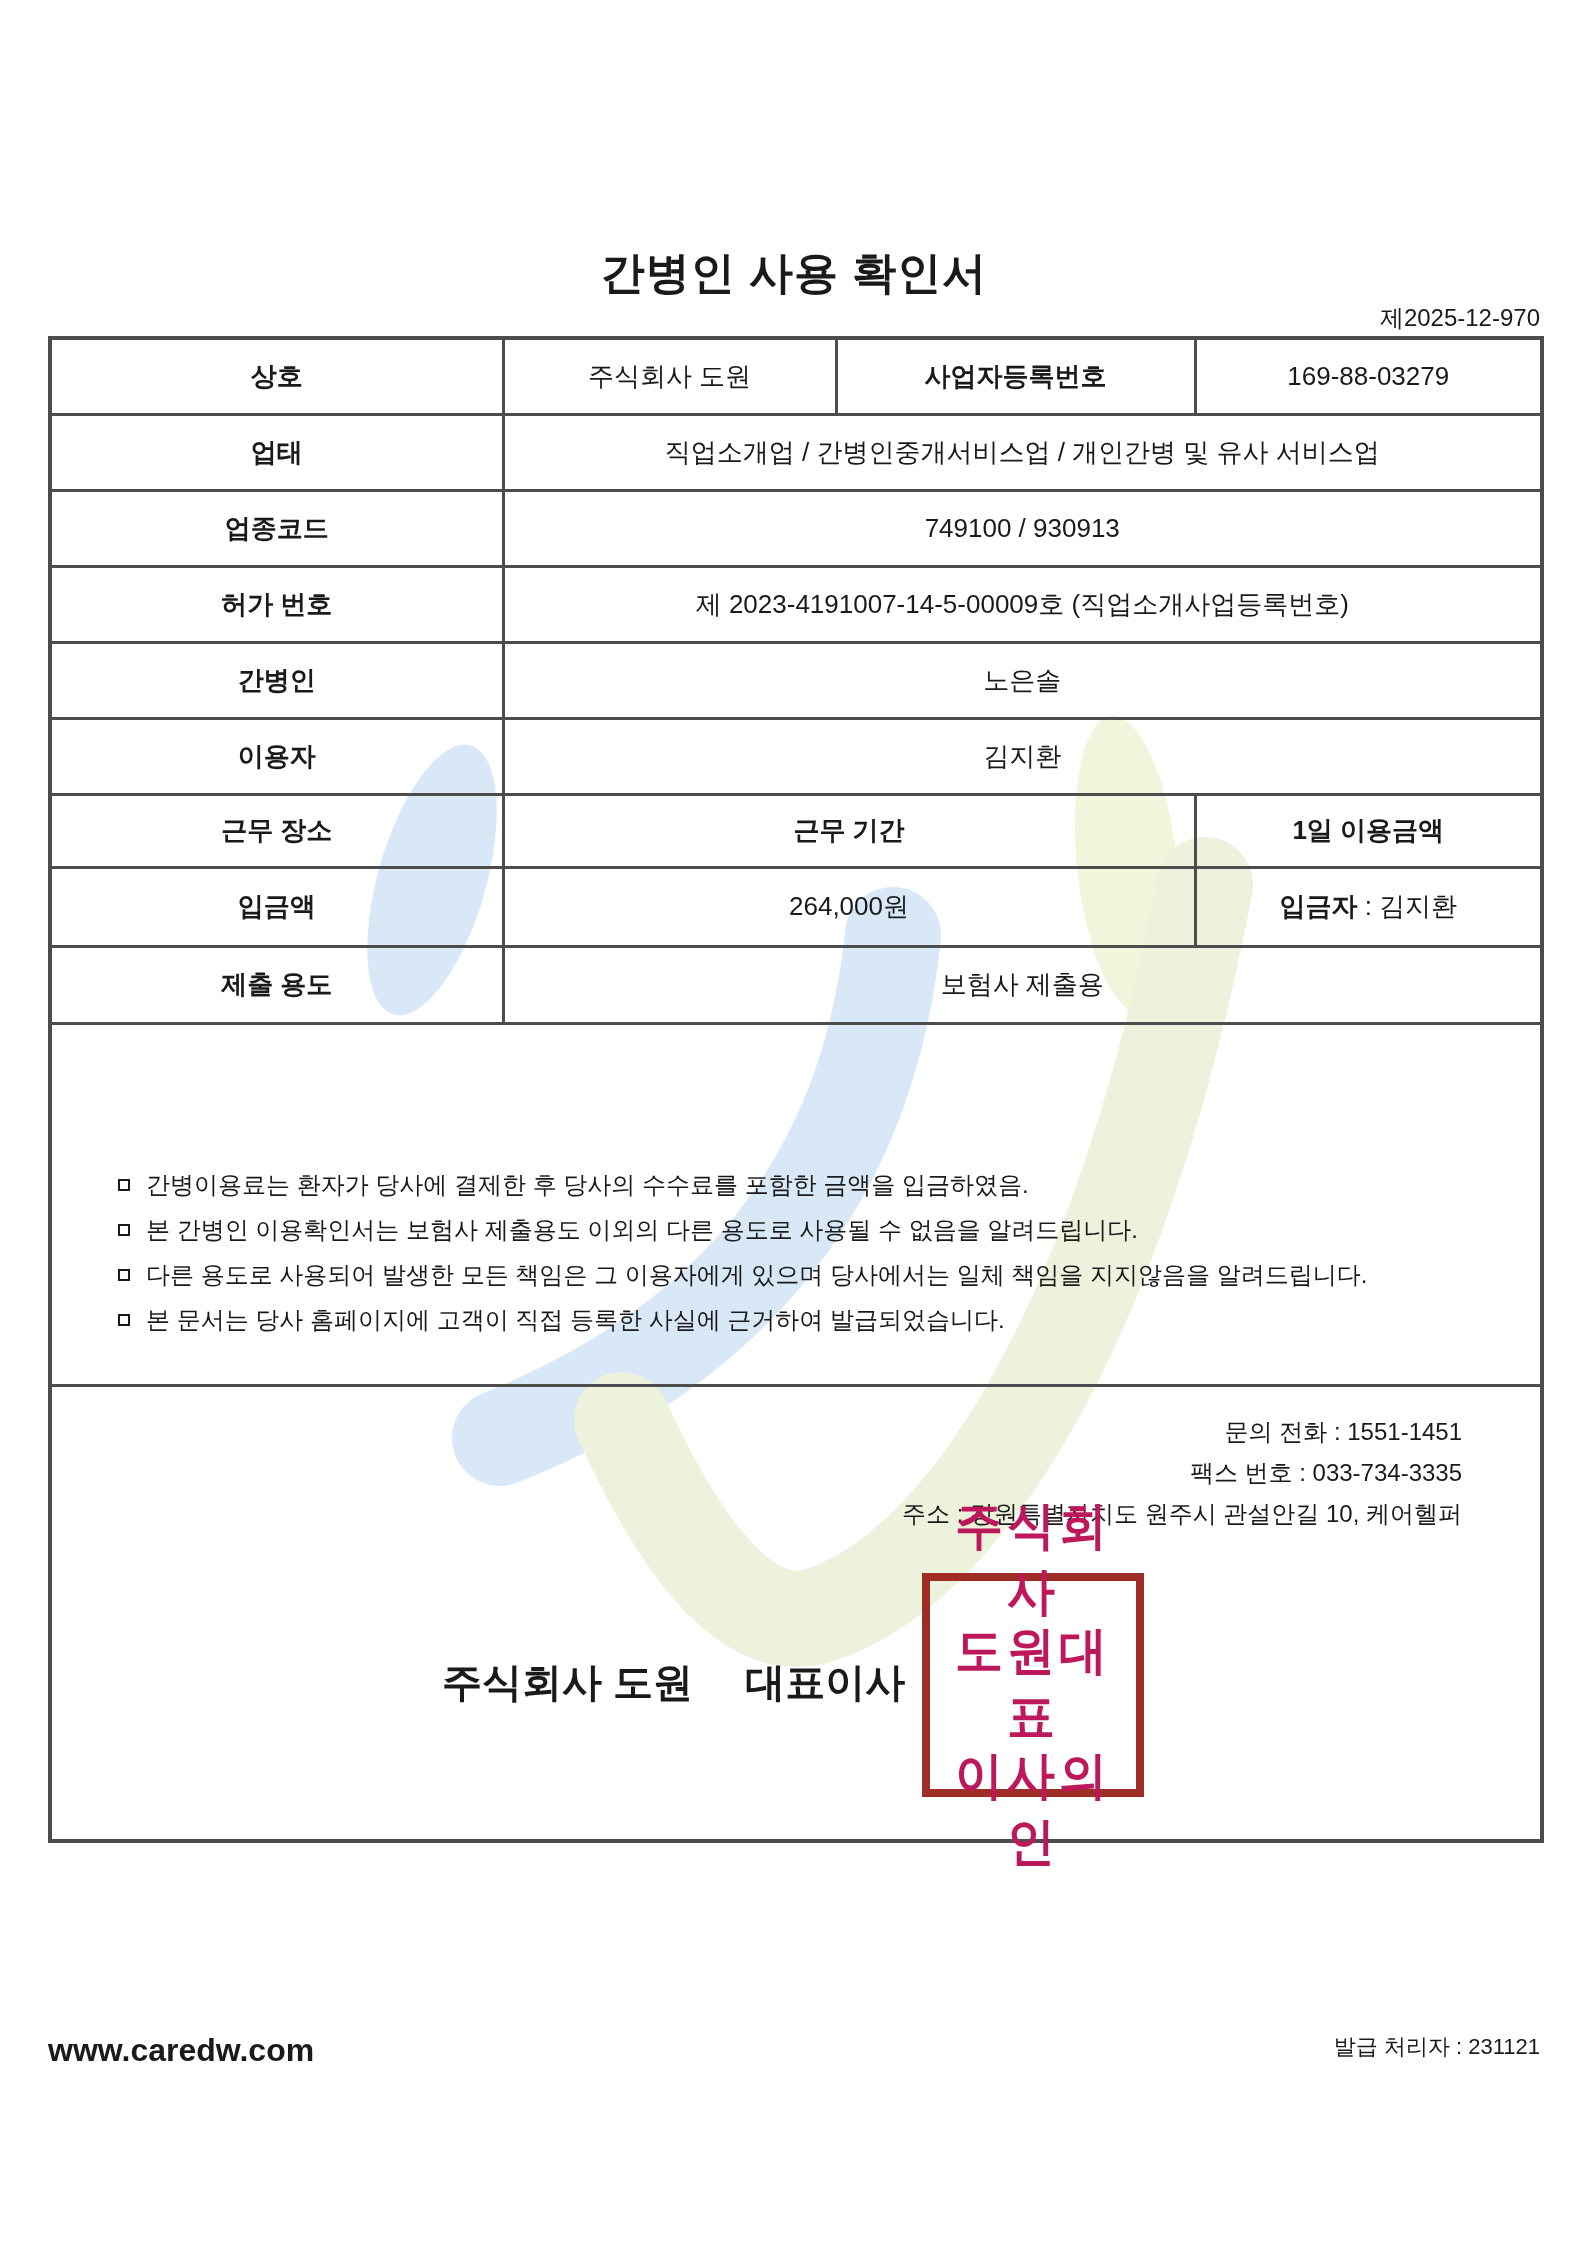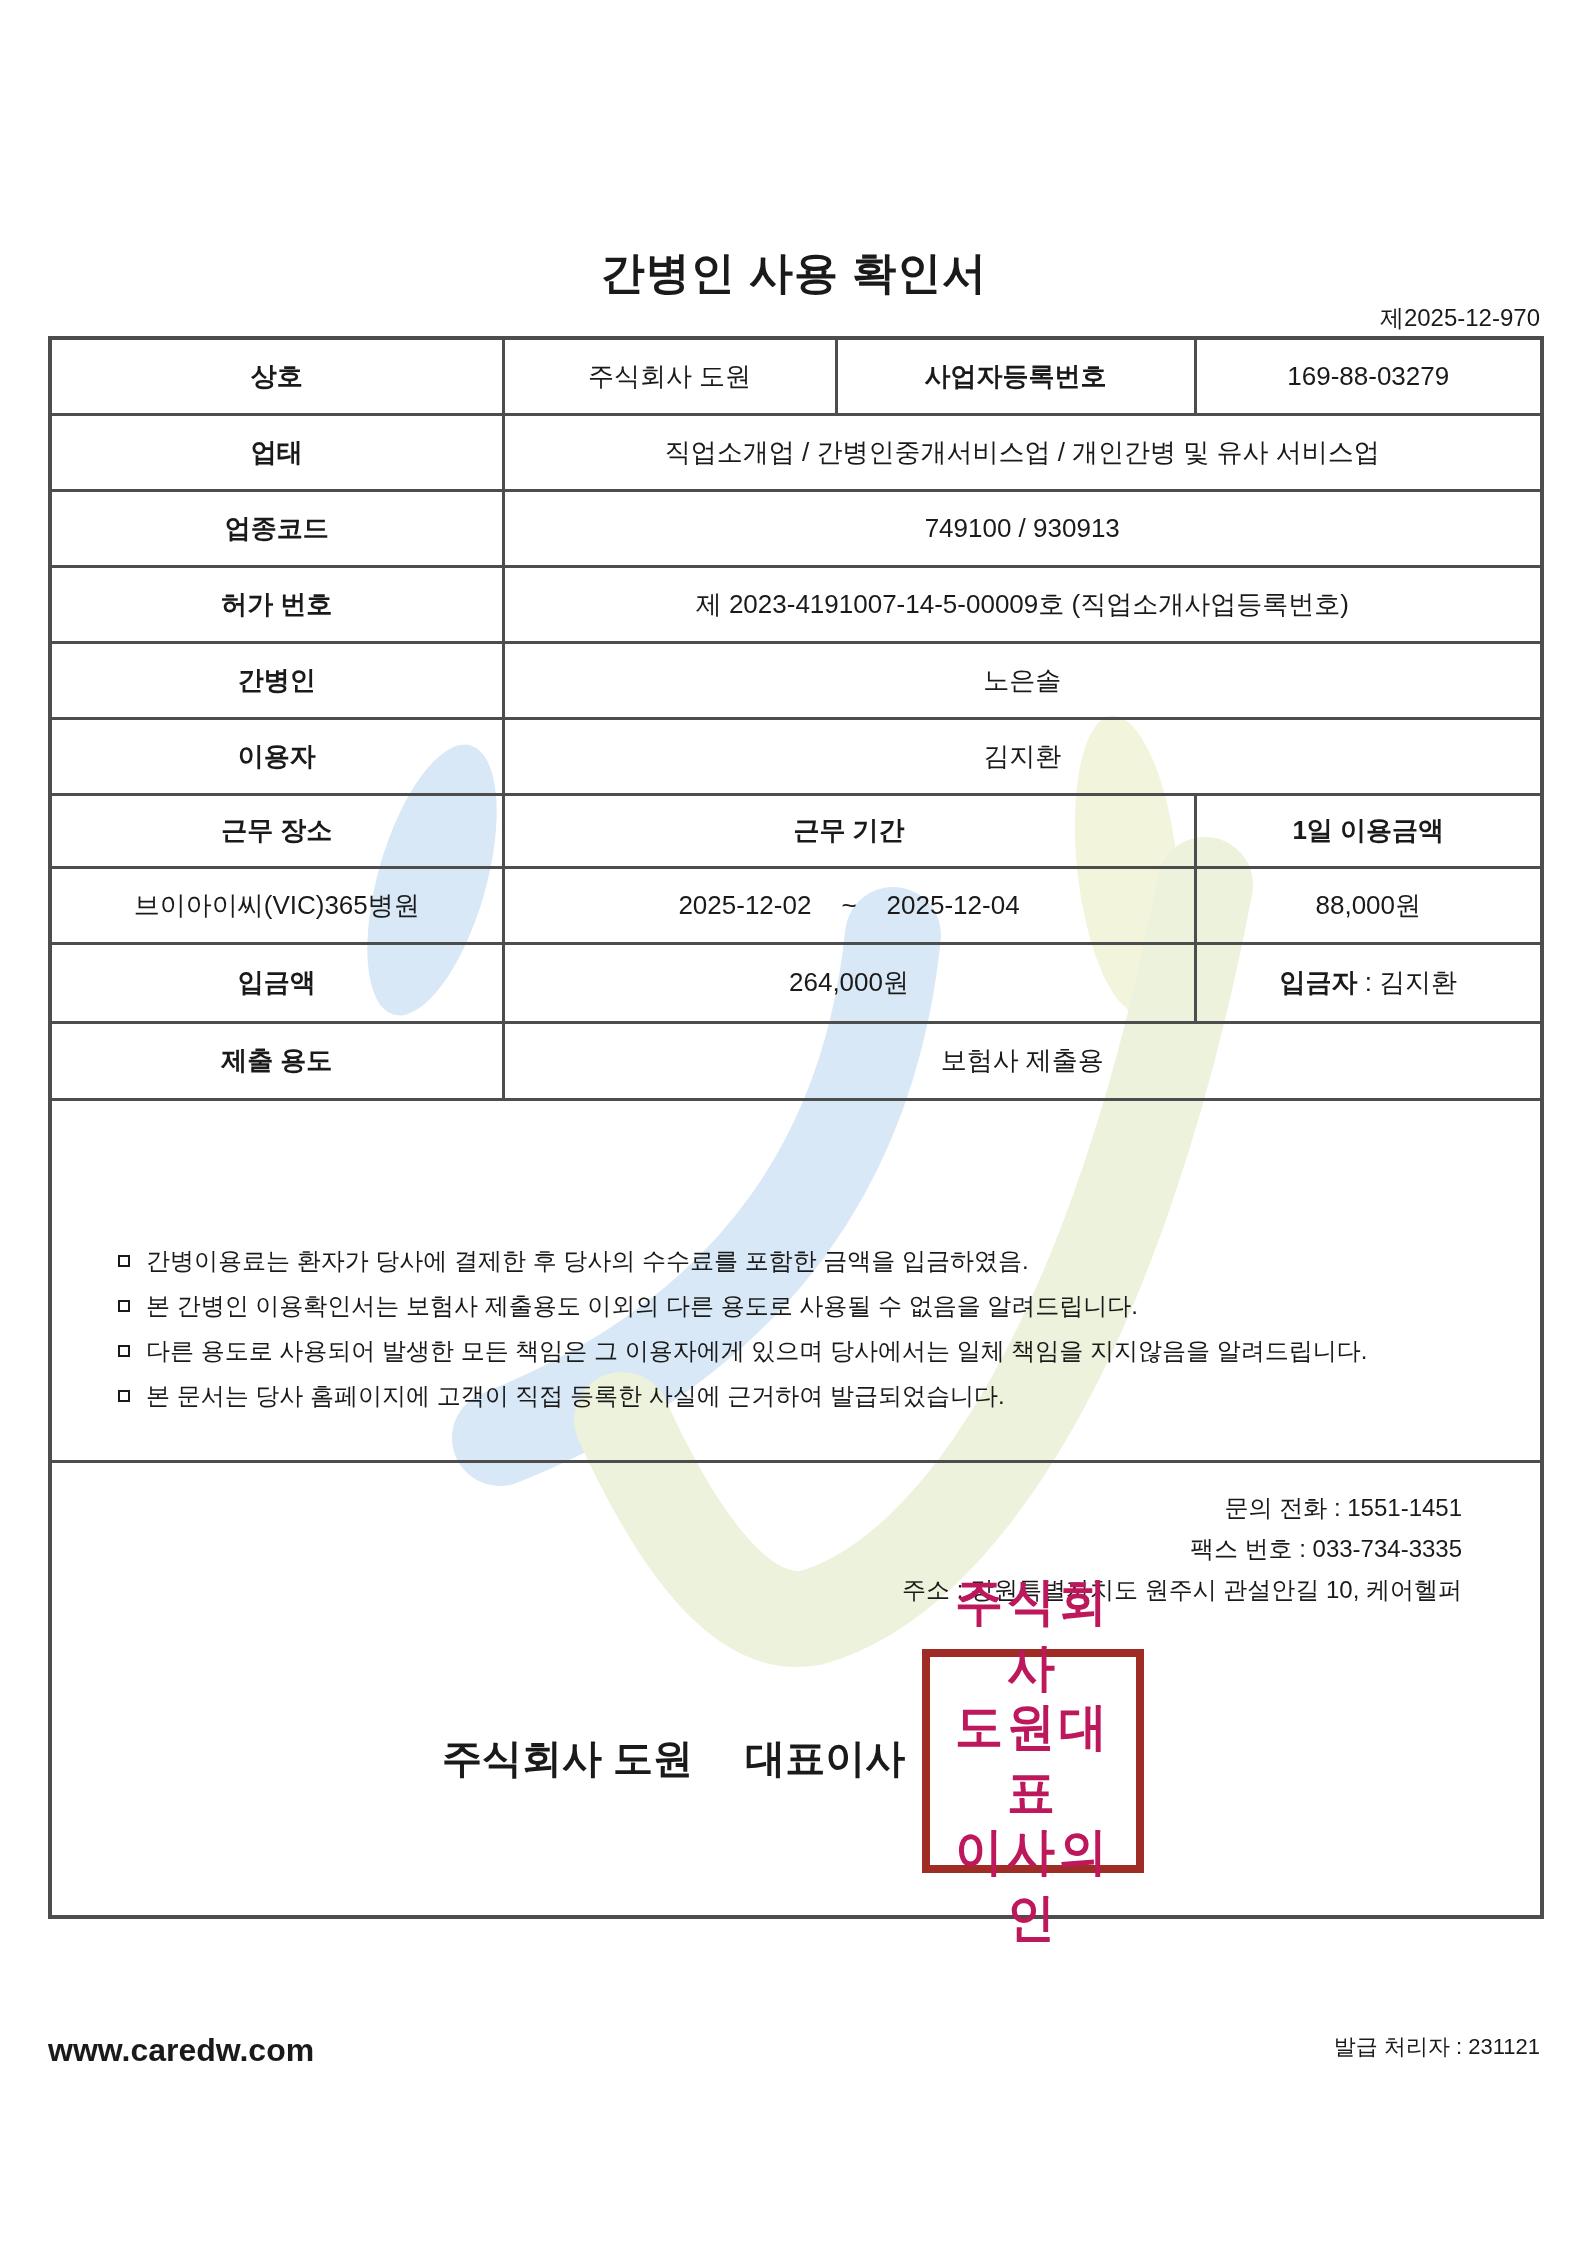--- a/index.html
+++ b/index.html
@@ -115,31 +115,20 @@
         <td colspan="3">김지환</td>
       </tr>
 
 
       <tr class="r-head">
         <td class="lbl">근무 장소</td>
         <td colspan="2" class="lbl">근무 기간</td>
         <td class="lbl">1일 이용금액</td>
       </tr>
 
-      <tr class="r-data">
-        <td>브이아이씨(VIC)365병원</td>
-        <td colspan="2">
-          <div class="period">
-            <span>2025-12-02</span>
-            <span>~</span>
-            <span>2025-12-04</span>
-          </div>
-        </td>
-        <td>88,000원</td>
-      </tr>
 
       <tr class="r-dep">
         <td class="lbl">입금액</td>
         <td colspan="2">264,000원</td>
         <td class="payer-cell">
           <span class="plbl">입금자</span><span> : </span><span>김지환</span>
         </td>
       </tr>
 
       <tr class="r-pur">

